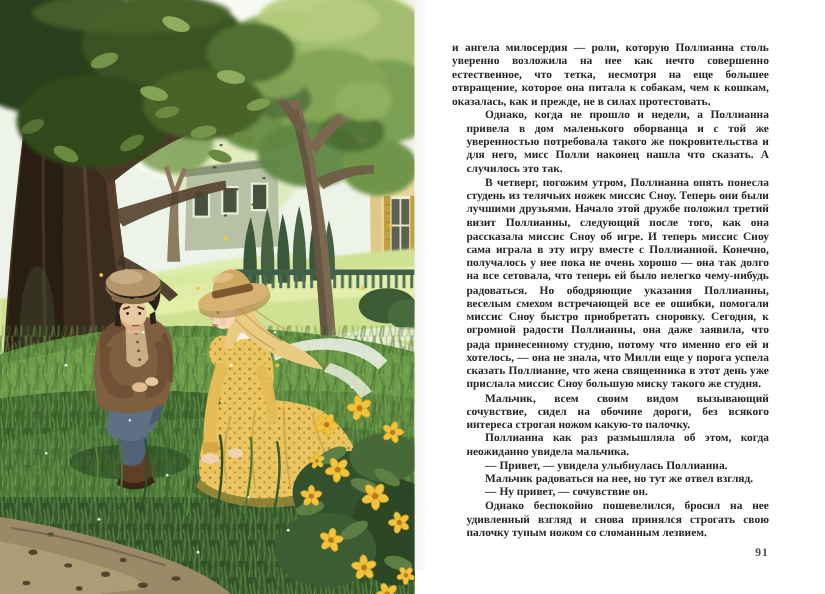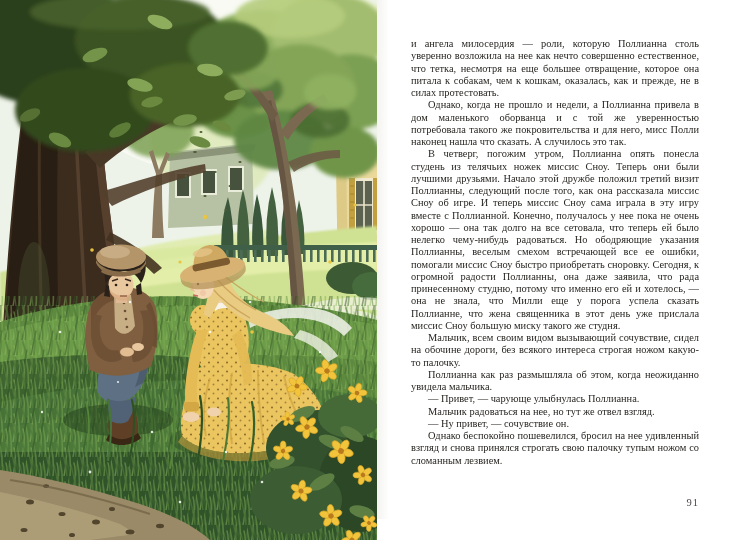--- a/index.html
+++ b/index.html
@@ -8,28 +8,29 @@
     font-family:"Liberation Serif","DejaVu Serif",serif;
   }
   .spread { position:relative; width:750px; height:540px; background:#ffffff; }
   .page-left {
     position:absolute; left:0; top:0; width:377px; height:540px; overflow:hidden;
   }
   .page-left svg { display:block; }
   .page-right {
     position:absolute; left:377px; top:0; width:373px; height:519px;
     background:linear-gradient(to right,#f4f3f0 0px,#ffffff 12px);
+    font-weight:bold;
   }
   .text-column {
     position:absolute; left:34px; top:38px; width:288px;
     color:#292723; font-size:10.4px; line-height:12.25px;
     text-align:justify; hyphens:none;
   }
   .text-column p { margin:0; }
-  .text-column p.indent { text-indent:17px; }
+  .text-column p.indent { text-indent:17px;margin-left:13px; }
   .page-number {
     position:absolute; left:34px; top:497px; width:288px; text-align:right;
     font-size:10.5px; color:#4c4947; letter-spacing:1px;
   }
 </style>
 </head>
 <body>
 
 <div class="spread">
 
@@ -383,21 +384,21 @@
     </svg>
   </div>
 
   <div class="page-right">
     <div class="text-column">
         <p>и ангела милосердия — роли, которую Поллианна столь уверенно возложила на нее как нечто совершенно естественное, что тетка, несмотря на еще большее отвращение, которое она питала к собакам, чем к кошкам, оказалась, как и прежде, не в силах протестовать.</p>
         <p class="indent">Однако, когда не прошло и недели, а Поллианна привела в дом маленького оборванца и с той же уверенностью потребовала такого же покровительства и для него, мисс Полли наконец нашла что сказать. А случилось это так.</p>
         <p class="indent">В четверг, погожим утром, Поллианна опять понесла студень из телячьих ножек миссис Сноу. Теперь они были лучшими друзьями. Начало этой дружбе положил третий визит Поллианны, следующий после того, как она рассказала миссис Сноу об игре. И теперь миссис Сноу сама играла в эту игру вместе с Поллианной. Конечно, получалось у нее пока не очень хорошо — она так долго на все сетовала, что теперь ей было нелегко чему-нибудь радоваться. Но ободряющие указания Поллианны, веселым смехом встречающей все ее ошибки, помогали миссис Сноу быстро приобретать сноровку. Сегодня, к огромной радости Поллианны, она даже заявила, что рада принесенному студню, потому что именно его ей и хотелось, — она не знала, что Милли еще у порога успела сказать Поллианне, что жена священника в этот день уже прислала миссис Сноу большую миску такого же студня.</p>
         <p class="indent">Мальчик, всем своим видом вызывающий сочувствие, сидел на обочине дороги, без всякого интереса строгая ножом какую-то палочку.</p>
         <p class="indent">Поллианна как раз размышляла об этом, когда неожиданно увидела мальчика.</p>
-        <p class="indent">— Привет, — чарующе улыбнулась Поллианна.</p>
+        <p class="indent">— Привет, — увидела улыбнулась Поллианна.</p>
         <p class="indent">Мальчик радоваться на нее, но тут же отвел взгляд.</p>
         <p class="indent">— Ну привет, — сочувствие он.</p>
         <p class="indent">Однако беспокойно пошевелился, бросил на нее удивленный взгляд и снова принялся строгать свою палочку тупым ножом со сломанным лезвием.</p>
       </div>
     <div class="page-number">91</div>
   </div>
 
 </div>
 
 </body></html>

